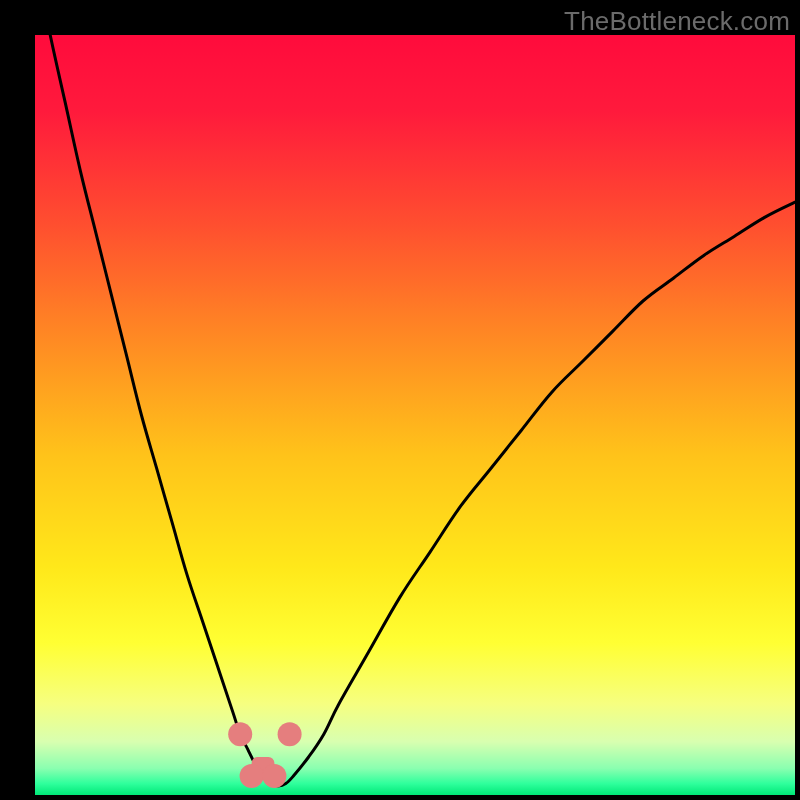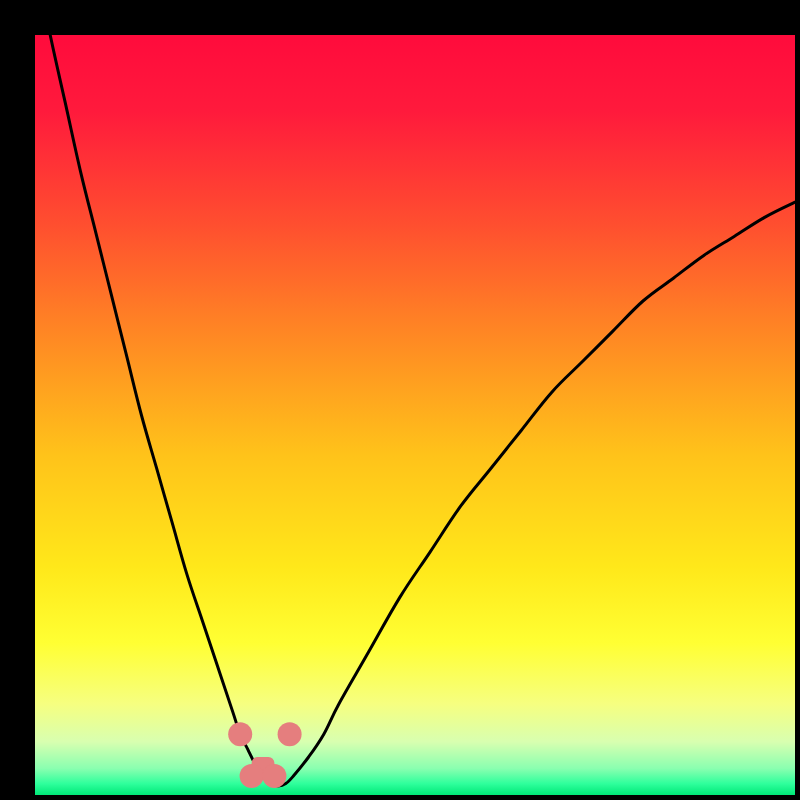--- a/index.html
+++ b/index.html
@@ -73,13 +73,14 @@
       <path id="curve-path" d="M 0.0 -76.0 C 2.7 -62.3, 9.7 -26.0, 15.2 0.0 C 20.7 26.0, 24.9 43.8, 30.4 68.4 C 35.9 93.0, 40.1 113.5, 45.6 136.8 C 51.1 160.1, 55.3 175.7, 60.8 197.6 C 66.3 219.5, 70.5 236.5, 76.0 258.4 C 81.5 280.3, 85.7 297.3, 91.2 319.2 C 96.7 341.1, 100.9 359.5, 106.4 380.0 C 111.9 400.5, 116.1 414.0, 121.6 433.2 C 127.1 452.4, 131.3 467.2, 136.8 486.4 C 142.3 505.6, 146.5 521.8, 152.0 539.6 C 157.5 557.4, 161.7 568.8, 167.2 585.2 C 172.7 601.6, 176.9 614.4, 182.4 630.8 C 187.9 647.2, 193.5 664.1, 197.6 676.4 C 201.7 688.7, 202.5 692.4, 205.2 699.2 C 207.9 706.0, 210.1 708.9, 212.8 714.4 C 215.5 719.9, 217.7 724.8, 220.4 729.6 C 223.1 734.4, 225.3 737.6, 228.0 741.0 C 230.7 744.4, 232.9 746.8, 235.6 748.6 C 238.3 750.4, 240.5 750.9, 243.2 750.9 C 245.9 750.9, 248.1 750.4, 250.8 748.6 C 253.5 746.8, 254.3 745.8, 258.4 741.0 C 262.5 736.2, 268.1 729.5, 273.6 722.0 C 279.1 714.5, 283.3 708.8, 288.8 699.2 C 294.3 689.6, 295.8 683.8, 304.0 668.8 C 312.2 653.8, 323.5 634.8, 334.4 615.6 C 345.3 596.4, 353.9 580.2, 364.8 562.4 C 375.7 544.6, 384.3 533.2, 395.2 516.8 C 406.1 500.4, 414.7 486.2, 425.6 471.2 C 436.5 456.2, 445.1 446.9, 456.0 433.2 C 466.9 419.5, 475.5 408.9, 486.4 395.2 C 497.3 381.5, 505.9 369.5, 516.8 357.2 C 527.7 344.9, 536.3 337.7, 547.2 326.8 C 558.1 315.9, 566.7 307.3, 577.6 296.4 C 588.5 285.5, 597.1 275.6, 608.0 266.0 C 618.9 256.4, 627.5 251.4, 638.4 243.2 C 649.3 235.0, 657.9 227.9, 668.8 220.4 C 679.7 212.9, 688.3 208.2, 699.2 201.4 C 710.1 194.6, 718.7 188.6, 729.6 182.4 C 740.5 176.2, 754.5 169.9, 760.0 167.2" fill="none" stroke="#000000" stroke-width="3" stroke-linecap="round" stroke-linejoin="round"></path>
       <g id="markers-group">
           <rect x="216.6" y="722.0" width="22.8" height="22.8" rx="6" fill="#e57e7e"></rect>
           <circle cx="205.2" cy="699.2" r="12" fill="#e57e7e"></circle>
           <circle cx="254.6" cy="699.2" r="12" fill="#e57e7e"></circle>
           <circle cx="216.6" cy="741.0" r="12" fill="#e57e7e"></circle>
           <circle cx="239.4" cy="741.0" r="12" fill="#e57e7e"></circle>
         </g>
     </svg>
   </div>
+  <div class="watermark">TheBottleneck.com</div>
 </div>
 
 </body></html>

